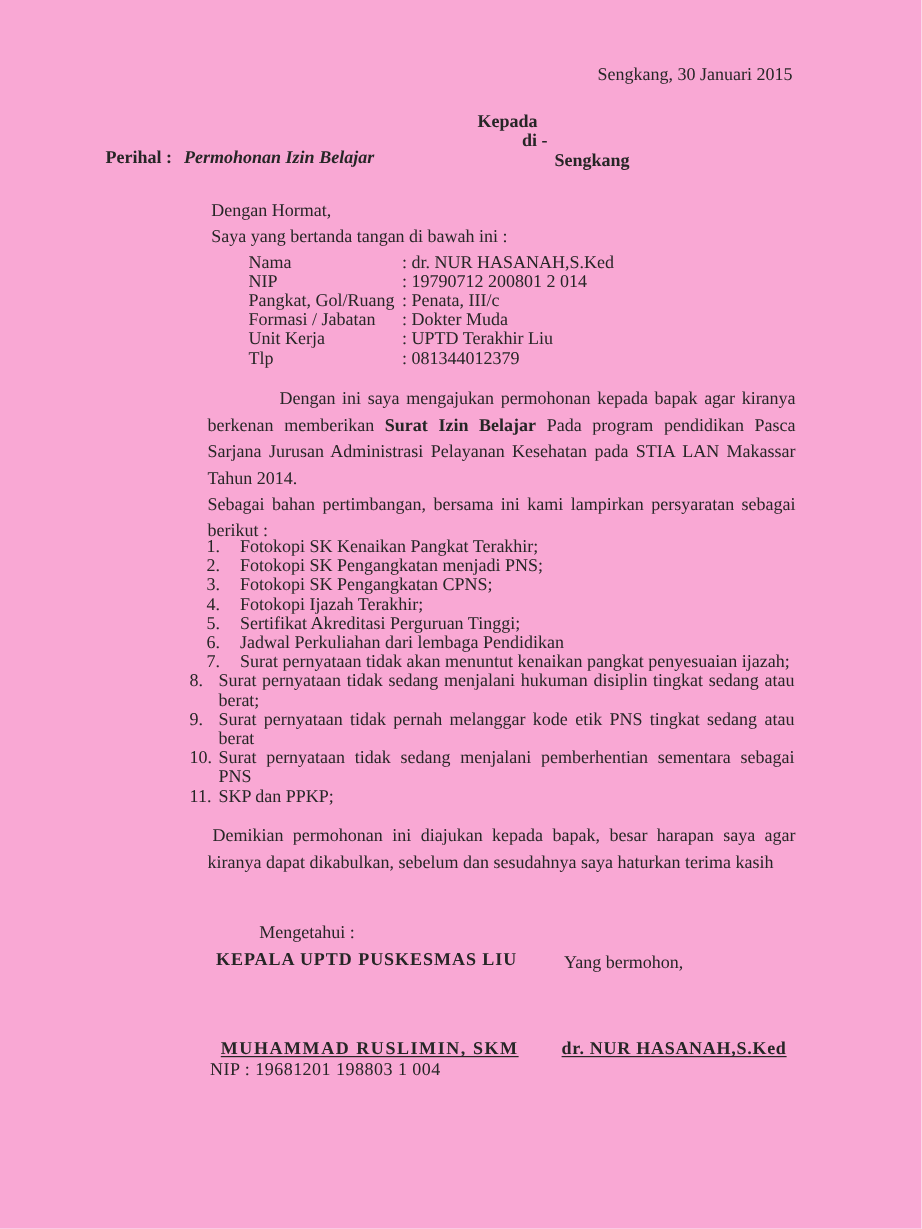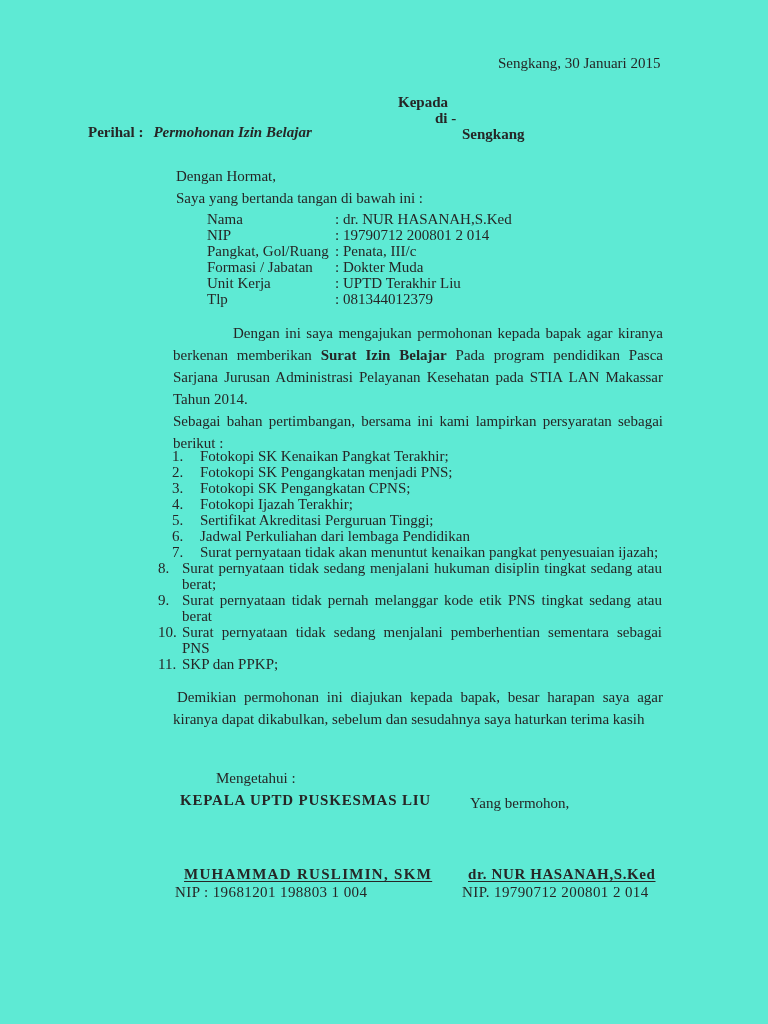--- a/index.html
+++ b/index.html
@@ -4,21 +4,21 @@
 <style>
   html, body {
     margin: 0;
     padding: 0;
     background: #ffffff;
   }
   .page {
     position: relative;
     width: 768px;
     height: 1024px;
-    background: #5eead4;
+    background: #f9a8d4;
     font-family: "Liberation Serif", "DejaVu Serif", serif;
     color: #262626;
     font-size: 15px;
     overflow: hidden;
   }
   .abs { position: absolute; }
   .b { font-weight: bold; }
   .bi { font-weight: bold; font-style: italic; }
 
   .date-line { left: 498px; top: 55px; }
@@ -184,15 +184,14 @@
   <div class="abs closing">Demikian permohonan ini diajukan kepada bapak, besar harapan saya agar kiranya dapat dikabulkan, sebelum dan sesudahnya saya haturkan terima kasih</div>
 
   <div class="abs sig-mengetahui">Mengetahui :</div>
   <div class="abs b sig-left-title">KEPALA UPTD PUSKESMAS LIU</div>
   <div class="abs sig-right-title">Yang bermohon,</div>
 
   <div class="abs sig-name sig-left-name">MUHAMMAD RUSLIMIN, SKM</div>
   <div class="abs sig-left-nip">NIP : 19681201 198803 1 004</div>
 
   <div class="abs sig-name sig-right-name">dr. NUR HASANAH,S.Ked</div>
-  <div class="abs sig-right-nip">NIP. 19790712 200801 2 014</div>
 
 </div>
 
 </body></html>

